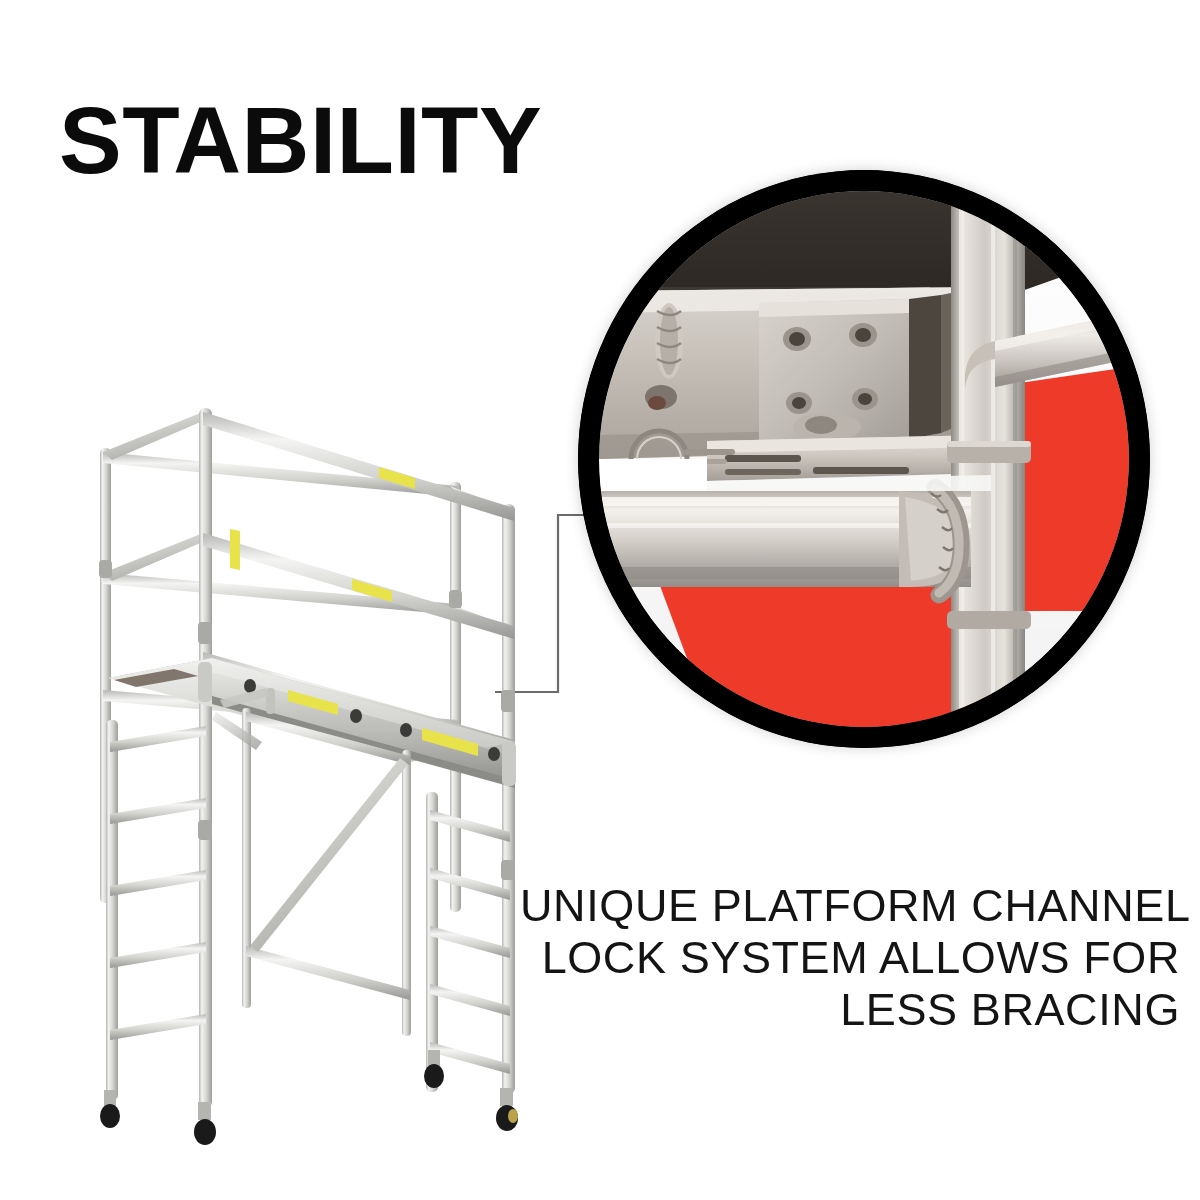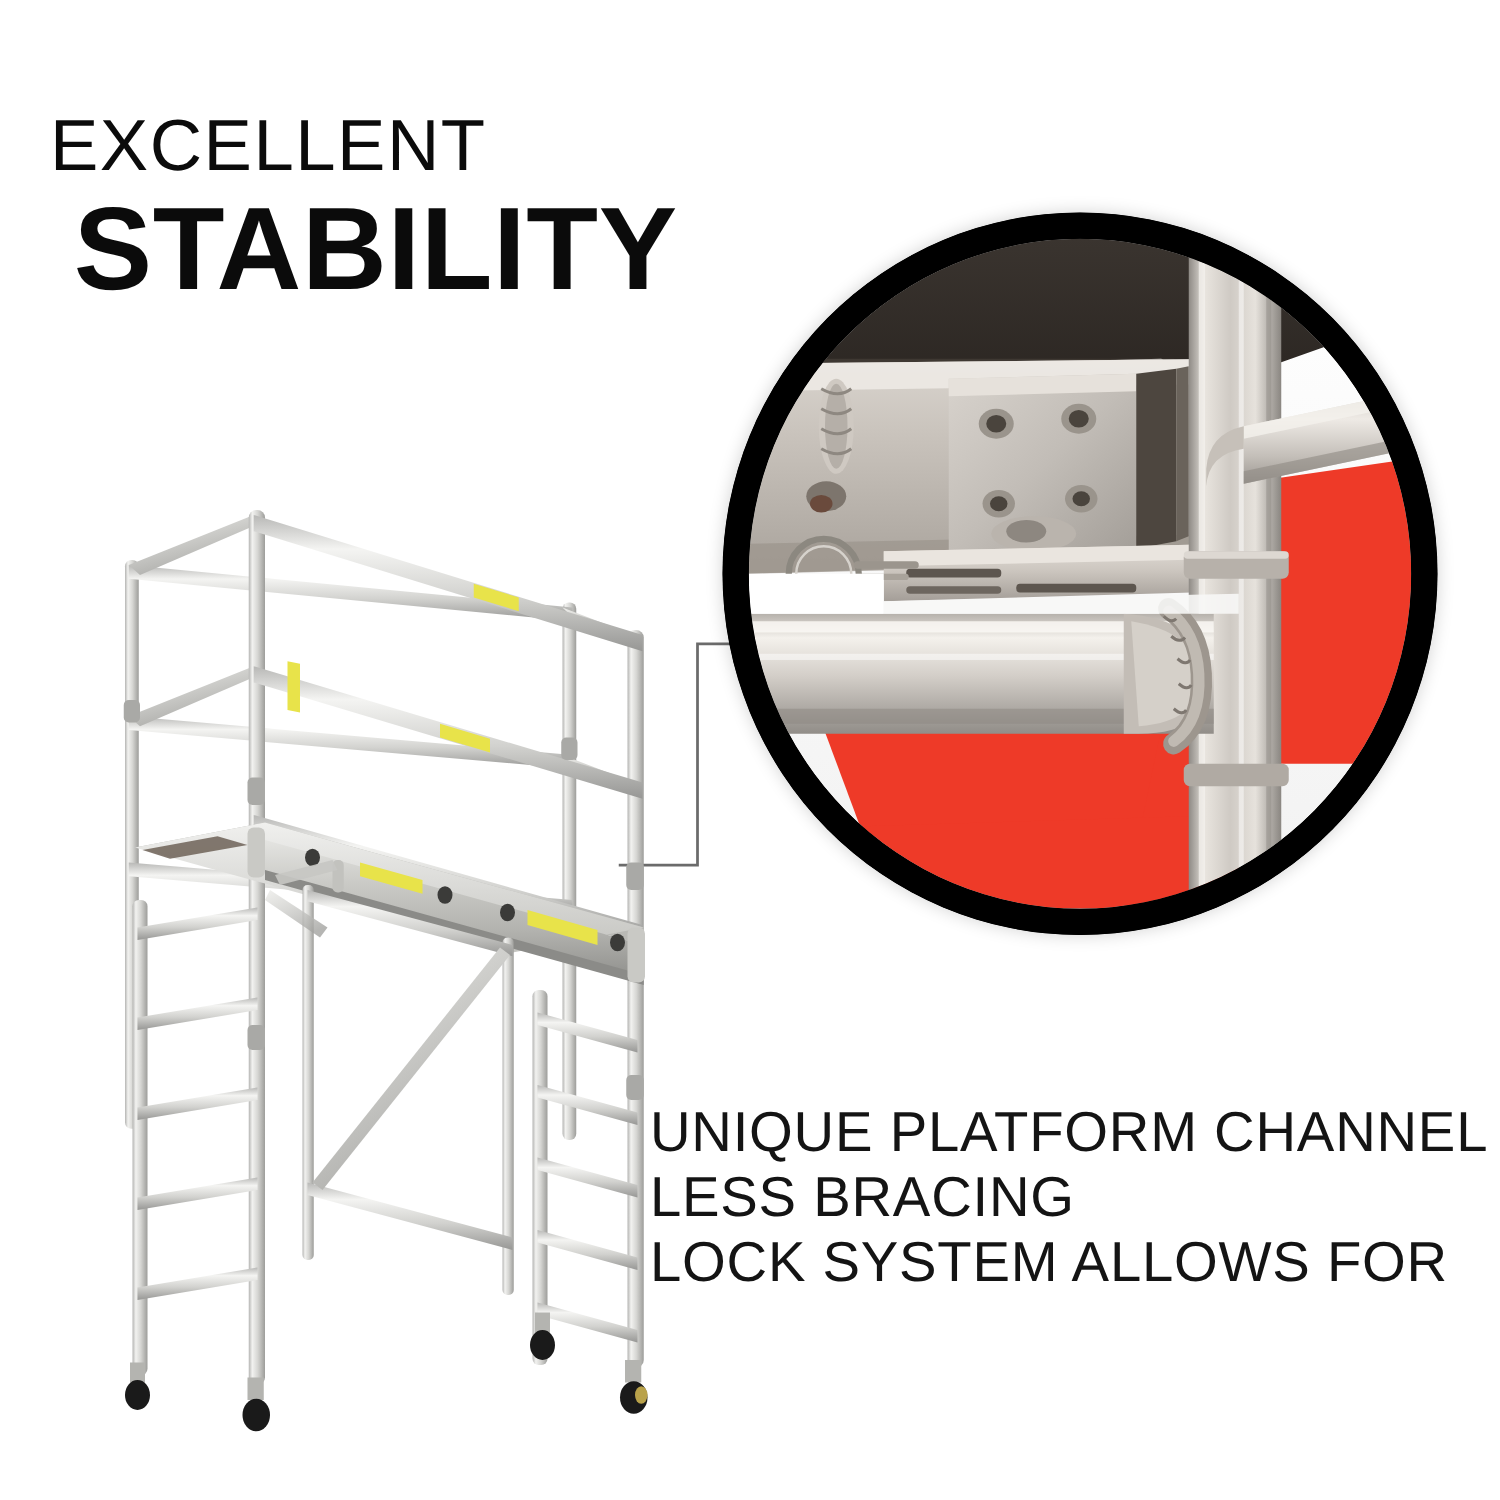--- a/index.html
+++ b/index.html
@@ -38,21 +38,21 @@
     color:#0b0b0b;
     margin-top:6px;
     margin-left:19px;
   }
 
   
   #caption {
     position:absolute;
     left:520px; top:880px;
     width:660px;
-    text-align:left;
+    text-align:right;
     font-size:45px;
     font-weight:400;
     letter-spacing:0.6px;
     line-height:1.16;
     color:#141414;
     user-select:none;
   }
   #caption .cl { display:block; white-space:nowrap; }
 
   
@@ -86,21 +86,20 @@
 
   
   #tower { position:absolute; left:70px; top:390px; }
 </style>
 </head>
 <body>
 
 <div id="stage">
 
   <div id="headline">
-    <span class="line1">EXCELLENT</span>
     <span class="line2">STABILITY</span>
   </div>
 
   <svg id="connector" width="120" height="215" viewBox="0 0 120 215">
     <polyline points="25,202 88,202 88,25 120,25" fill="none" stroke="#6b6b6b" stroke-width="2.2"></polyline>
   </svg>
 
   <svg id="tower" width="470" height="760" viewBox="0 0 470 760">
     <defs>
       <linearGradient id="tubeV" x1="0" y1="0" x2="1" y2="0">
@@ -410,17 +409,17 @@
 
         <rect x="0" y="0" width="530" height="536" fill="none"></rect>
       </svg>
     </div>
 
     <div id="circle-ring"></div>
   </div>
 
   <div id="caption">
     <span class="cl">UNIQUE PLATFORM CHANNEL</span>
+    <span class="cl">LOCK SYSTEM ALLOWS FOR</span>
     <span class="cl">LESS BRACING</span>
-    <span class="cl">LOCK SYSTEM ALLOWS FOR</span>
   </div>
 
 </div>
 
 </body></html>

